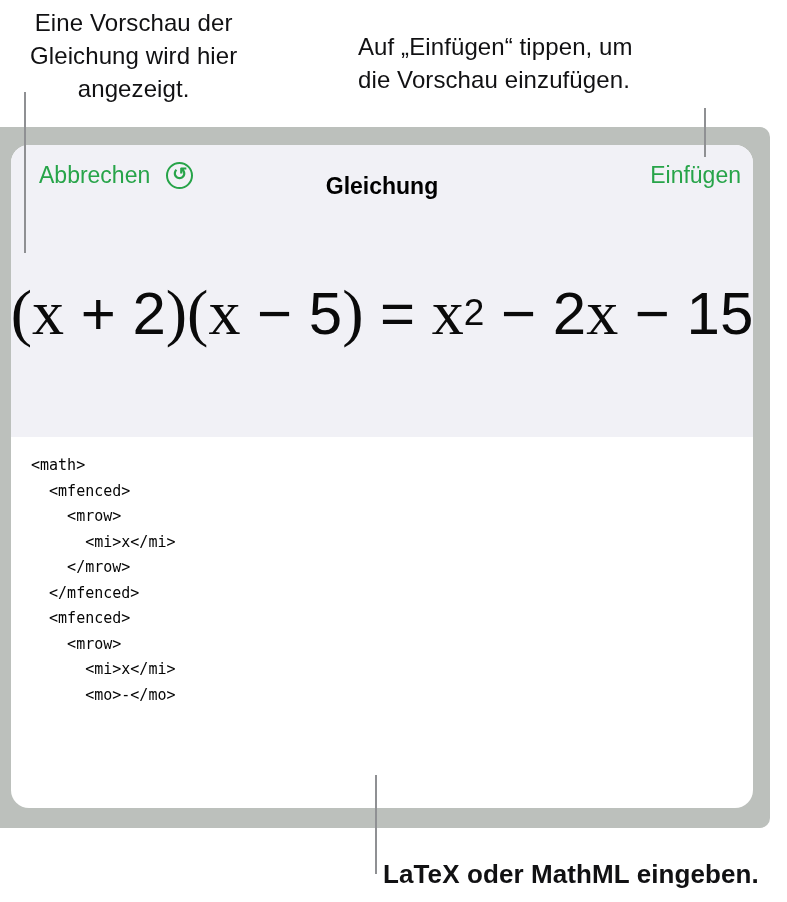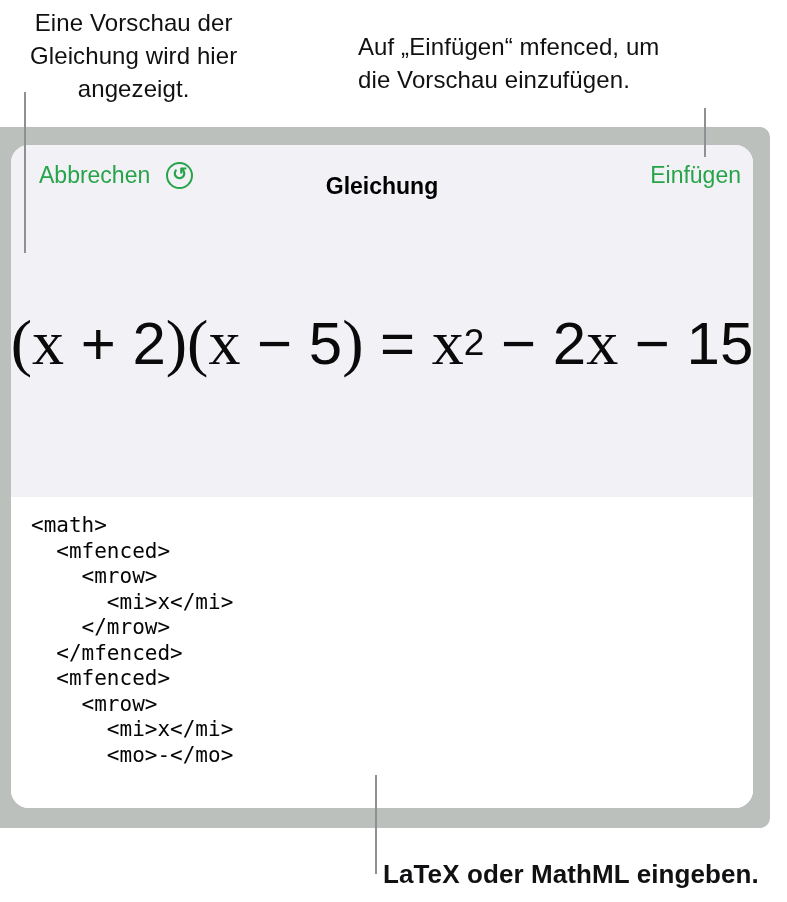--- a/index.html
+++ b/index.html
@@ -40,21 +40,21 @@
 
   
   .dialog {
     position: absolute; left: 11px; top: 145px;
     width: 742px; height: 663px;
     border-radius: 18px;
     overflow: hidden;
     background: #ffffff;
   }
   .dialog-top {
-    height: 352px; background: #f1f1f6;
+    height: 292px; background: #f1f1f6;
     display: flex; flex-direction: column;
   }
   .dialog-header {
     height: 50px; flex: 0 0 auto;
     display: flex; align-items: center;
     padding: 10px 12px 0 28px;
     position: relative;
   }
   .btn {
     background: none; border: none; cursor: pointer;
@@ -88,39 +88,39 @@
   }
   .eq-serif { font-family: "Liberation Serif", serif; font-size: 64px; }
   .eq-sans  { font-family: "Liberation Sans", sans-serif; font-size: 60px; }
   .eq-sup   { font-family: "Liberation Sans", sans-serif; font-size: 37px; vertical-align: 24px; }
 
   
   .code-area {
     height: 311px; background: #ffffff;
     padding: 16px 0 0 20px;
     font-family: "DejaVu Sans Mono", monospace;
-    font-size: 21px; line-height: 25.5px;
+    font-size: 15px; line-height: 25.5px;
     color: #050505;
     cursor: text;
   }
   .code-line { white-space: pre; }
 </style>
 </head>
 <body>
 
 <div class="stage">
 
   <div class="callout callout-tl">
     <div>Eine Vorschau der</div>
     <div>Gleichung wird hier</div>
     <div>angezeigt.</div>
   </div>
 
   <div class="callout callout-tr">
-    <div>Auf „Einfügen“ mfenced, um</div>
+    <div>Auf „Einfügen“ tippen, um</div>
     <div>die Vorschau einzufügen.</div>
   </div>
 
   <div class="screen-frame"></div>
 
   <div class="dialog">
     <div class="dialog-top">
       <div class="dialog-header">
         <button class="btn">Abbrechen</button>
         <button class="undo-btn">

